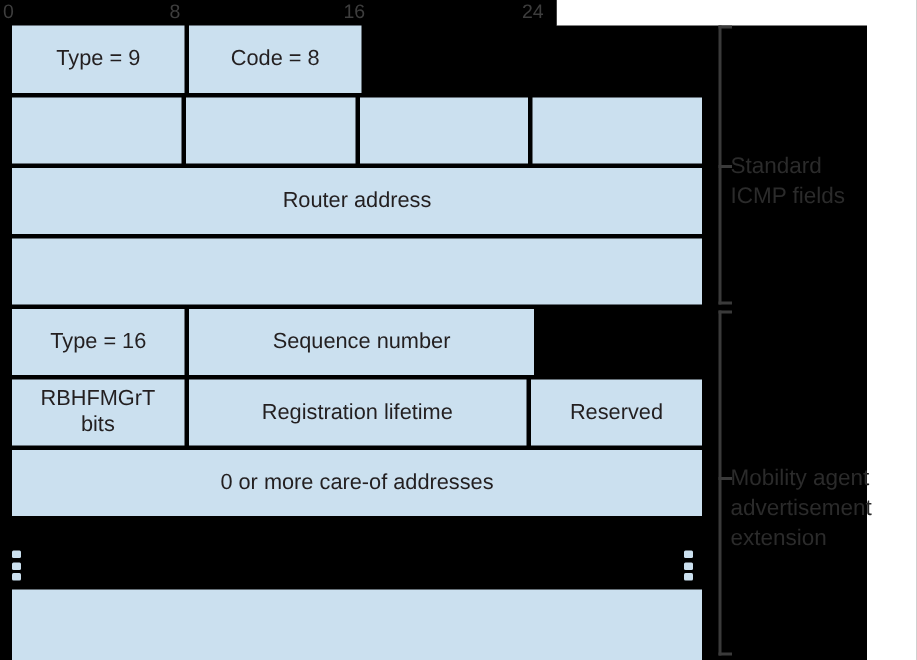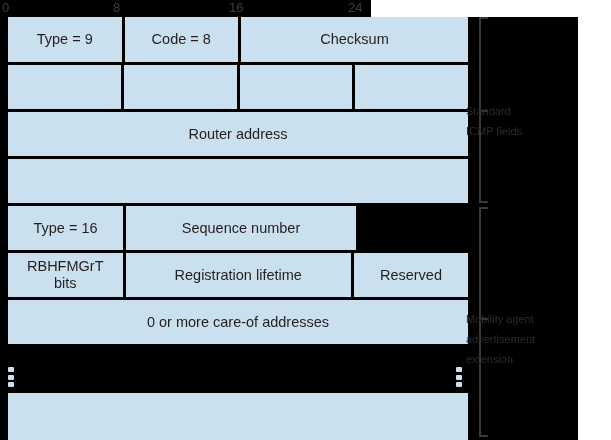--- a/index.html
+++ b/index.html
@@ -147,23 +147,23 @@
     position: absolute;
     width: 9px;
     height: 0;
     border-top: 2px solid #3a3a3a;
   }
   #tick-icmp     { left: 479px; top: 110px; }
   #tick-mobility { left: 479px; top: 318px; }
 
   .bracket-label {
     position: absolute;
-    left: 466px;
+    left: 487px;
     color: #2b2b2b;
-    font-size: 11px;
+    font-size: 15px;
     line-height: 20px;
     white-space: nowrap;
   }
   #label-icmp     { top: 101px; }
   #label-mobility { top: 309px; }
 </style>
 </head>
 <body>
 
 <div id="black-panel"></div>
@@ -175,21 +175,20 @@
   <span class="bit-tick" style="left:113px;">8</span>
   <span class="bit-tick" style="left:229px;">16</span>
   <span class="bit-tick" style="left:348px;">24</span>
 </div>
 
 <div id="packet-table">
 
   <div class="pkt-row">
     <div class="pkt-cell w-q h48">Type = 9</div>
     <div class="pkt-cell w-q h48">Code = 8</div>
-    <div class="pkt-cell w-h h48">Checksum</div>
   </div>
 
   <div class="pkt-row">
     <div class="pkt-cell w-q h45"></div>
     <div class="pkt-cell w-q h45"></div>
     <div class="pkt-cell w-q h45"></div>
     <div class="pkt-cell w-q h45"></div>
   </div>
 
   <div class="pkt-row">

